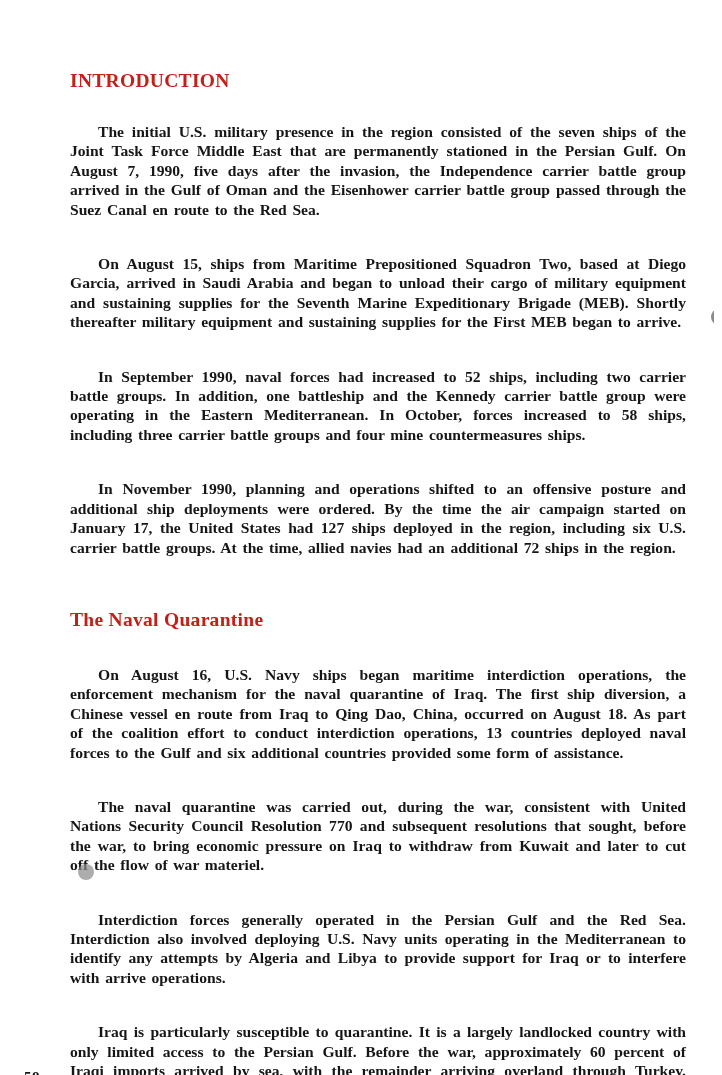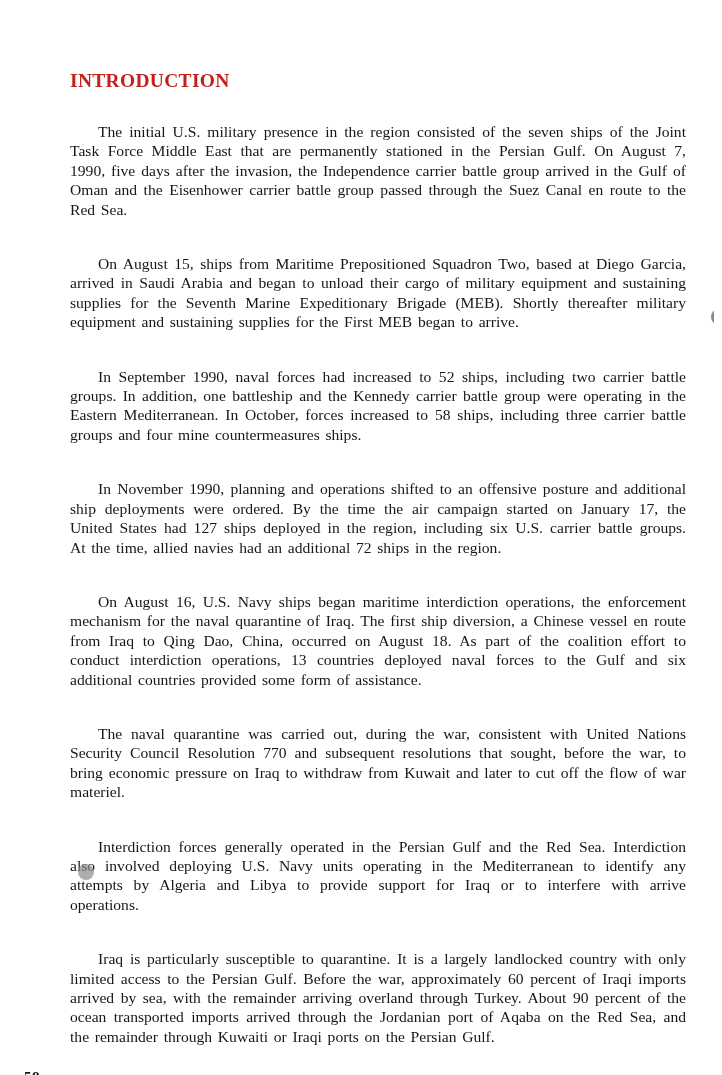--- a/index.html
+++ b/index.html
@@ -39,21 +39,21 @@
     margin: 36px 0 18px 0;
   }
   .body-para {
     font-size: 15.6px;
     line-height: 19.4px;
     text-align: justify;
     text-align-last: left;
     text-indent: 28px;
     word-spacing: 1.8px;
     margin: 0 0 19px 0;
-    font-weight: 400;
+    font-weight: 700;
   }
   .page-number {
     position: absolute;
     left: 0;
     top: 1045px;
     width: 722px;
     text-align: left;
     font-size: 15px;
     letter-spacing: 0.5px;
     font-weight: 700;
@@ -75,20 +75,21 @@
     <h1 class="section-heading first">INTRODUCTION</h1>
 
     <p class="body-para">The initial U.S. military presence in the region consisted of the seven ships of the Joint Task Force Middle East that are permanently stationed in the Persian Gulf. On August 7, 1990, five days after the invasion, the Independence carrier battle group arrived in the Gulf of Oman and the Eisenhower carrier battle group passed through the Suez Canal en route to the Red Sea.</p>
 
     <p class="body-para">On August 15, ships from Maritime Prepositioned Squadron Two, based at Diego Garcia, arrived in Saudi Arabia and began to unload their cargo of military equipment and sustaining supplies for the Seventh Marine Expeditionary Brigade (MEB). Shortly thereafter military equipment and sustaining supplies for the First MEB began to arrive.</p>
 
     <p class="body-para">In September 1990, naval forces had increased to 52 ships, including two carrier battle groups. In addition, one battleship and the Kennedy carrier battle group were operating in the Eastern Mediterranean. In October, forces increased to 58 ships, including three carrier battle groups and four mine countermeasures ships.</p>
 
     <p class="body-para">In November 1990, planning and operations shifted to an offensive posture and additional ship deployments were ordered. By the time the air campaign started on January 17, the United States had 127 ships deployed in the region, including six U.S. carrier battle groups. At the time, allied navies had an additional 72 ships in the region.</p>
 
+    <h2 class="section-heading second">The Naval Quarantine</h2>
 
     <p class="body-para">On August 16, U.S. Navy ships began maritime interdiction operations, the enforcement mechanism for the naval quarantine of Iraq. The first ship diversion, a Chinese vessel en route from Iraq to Qing Dao, China, occurred on August 18. As part of the coalition effort to conduct interdiction operations, 13 countries deployed naval forces to the Gulf and six additional countries provided some form of assistance.</p>
 
     <p class="body-para">The naval quarantine was carried out, during the war, consistent with United Nations Security Council Resolution 770 and subsequent resolutions that sought, before the war, to bring economic pressure on Iraq to withdraw from Kuwait and later to cut off the flow of war materiel.</p>
 
     <p class="body-para">Interdiction forces generally operated in the Persian Gulf and the Red Sea. Interdiction also involved deploying U.S. Navy units operating in the Mediterranean to identify any attempts by Algeria and Libya to provide support for Iraq or to interfere with arrive operations.</p>
 
     <p class="body-para">Iraq is particularly susceptible to quarantine. It is a largely landlocked country with only limited access to the Persian Gulf. Before the war, approximately 60 percent of Iraqi imports arrived by sea, with the remainder arriving overland through Turkey. About 90 percent of the ocean transported imports arrived through the Jordanian port of Aqaba on the Red Sea, and the remainder through Kuwaiti or Iraqi ports on the Persian Gulf.</p>
 
   </div>

